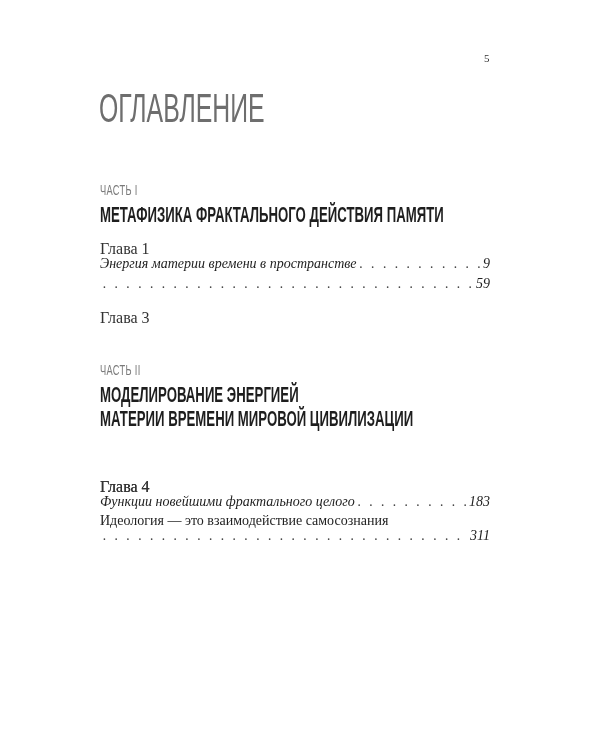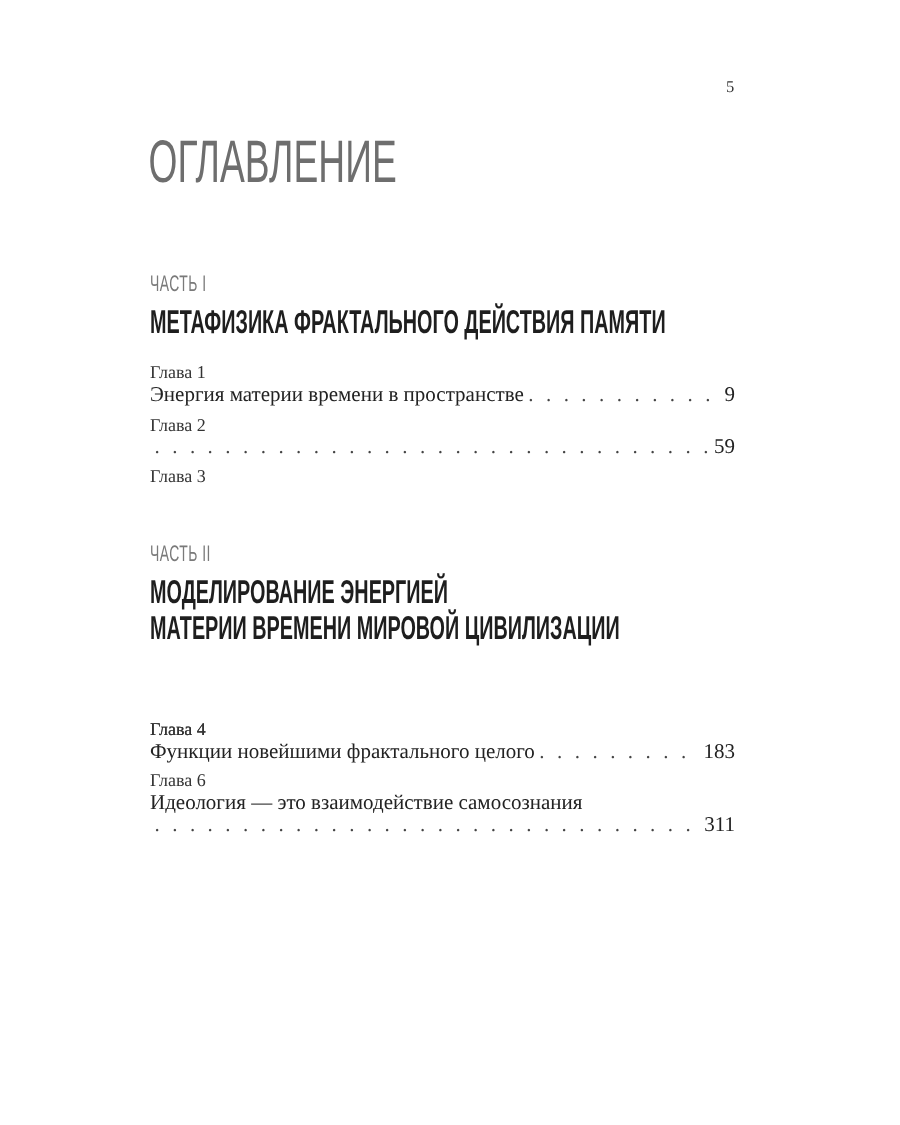--- a/index.html
+++ b/index.html
@@ -11,22 +11,22 @@
                font-family:"Liberation Sans Narrow","Liberation Sans", sans-serif;
                font-size:40px; letter-spacing:0px; color:#6e6e6e;
                transform:scaleX(0.62); transform-origin:left top; white-space:nowrap; }
   .part-label { position:absolute; left:100px; font-family:"Liberation Sans", sans-serif;
                 font-size:15px; color:#7a7a7a; transform:scaleX(0.62); transform-origin:left top;
                 white-space:nowrap; letter-spacing:0.5px; }
   .part-heading { position:absolute; left:100px; font-family:"Liberation Sans", sans-serif;
                   font-weight:bold; font-size:22px; color:#1e1e1e; transform:scaleX(0.60);
                   transform-origin:left top; white-space:nowrap; line-height:24px; }
   .chapter { position:absolute; left:100px; width:390px; font-size:12.5px; line-height:15px; }
-  .chapter-num { display:block; color:#333; font-family:"Liberation Serif", serif; font-size:12px; }
-  .entry { display:flex; align-items:baseline; font-family:"Liberation Serif", serif; font-size:14px; color:#222; }
+  .chapter-num { display:block; color:#333; font-family:"Liberation Serif", serif; font-size:16px; }
+  .entry { display:flex; align-items:baseline; font-family:"Liberation Serif", serif; font-size:14px; color:#222;font-style:italic; }
   .entry .title { white-space:nowrap; }
   .entry .leader { flex:1; overflow:hidden; white-space:nowrap; margin:0 3px; color:#444;
                    letter-spacing:2.4px; }
   .entry .leader::before { content:". . . . . . . . . . . . . . . . . . . . . . . . . . . . . . . . . . . . . . . . . . . . . . . . . . . . . . . . . . . . ."; }
   .entry .pg { white-space:nowrap; }
   .pre-line { display:block; font-family:"Liberation Serif", serif; font-size:14px; color:#222; }
 </style>
 </head>
 <body>
 
@@ -40,21 +40,20 @@
   <div class="chapter" style="top:241px;">
     <span class="chapter-num">Глава 1</span>
     <div class="entry">
       <span class="title">Энергия материи времени в пространстве</span>
       <span class="leader"></span>
       <span class="pg">9</span>
     </div>
   </div>
 
   <div class="chapter" style="top:276px;">
-    <span class="chapter-num">Глава 2</span>
     <div class="entry">
       <span class="leader"></span>
       <span class="pg">59</span>
     </div>
   </div>
 
   <div class="chapter" style="top:310px;">
     <span class="chapter-num">Глава 3</span>
   </div>
 
@@ -69,20 +68,19 @@
       <span class="leader"></span>
       <span class="pg">183</span>
     </div>
   </div>
 
   <div class="chapter" style="top:479px;">
     <span class="chapter-num">Глава 4</span>
   </div>
 
   <div class="chapter" style="top:513px;">
-    <span class="chapter-num">Глава 6</span>
     <span class="pre-line">Идеология — это взаимодействие самосознания</span>
     <div class="entry">
       <span class="leader"></span>
       <span class="pg">311</span>
     </div>
   </div>
 </div>
 
 </body></html>

